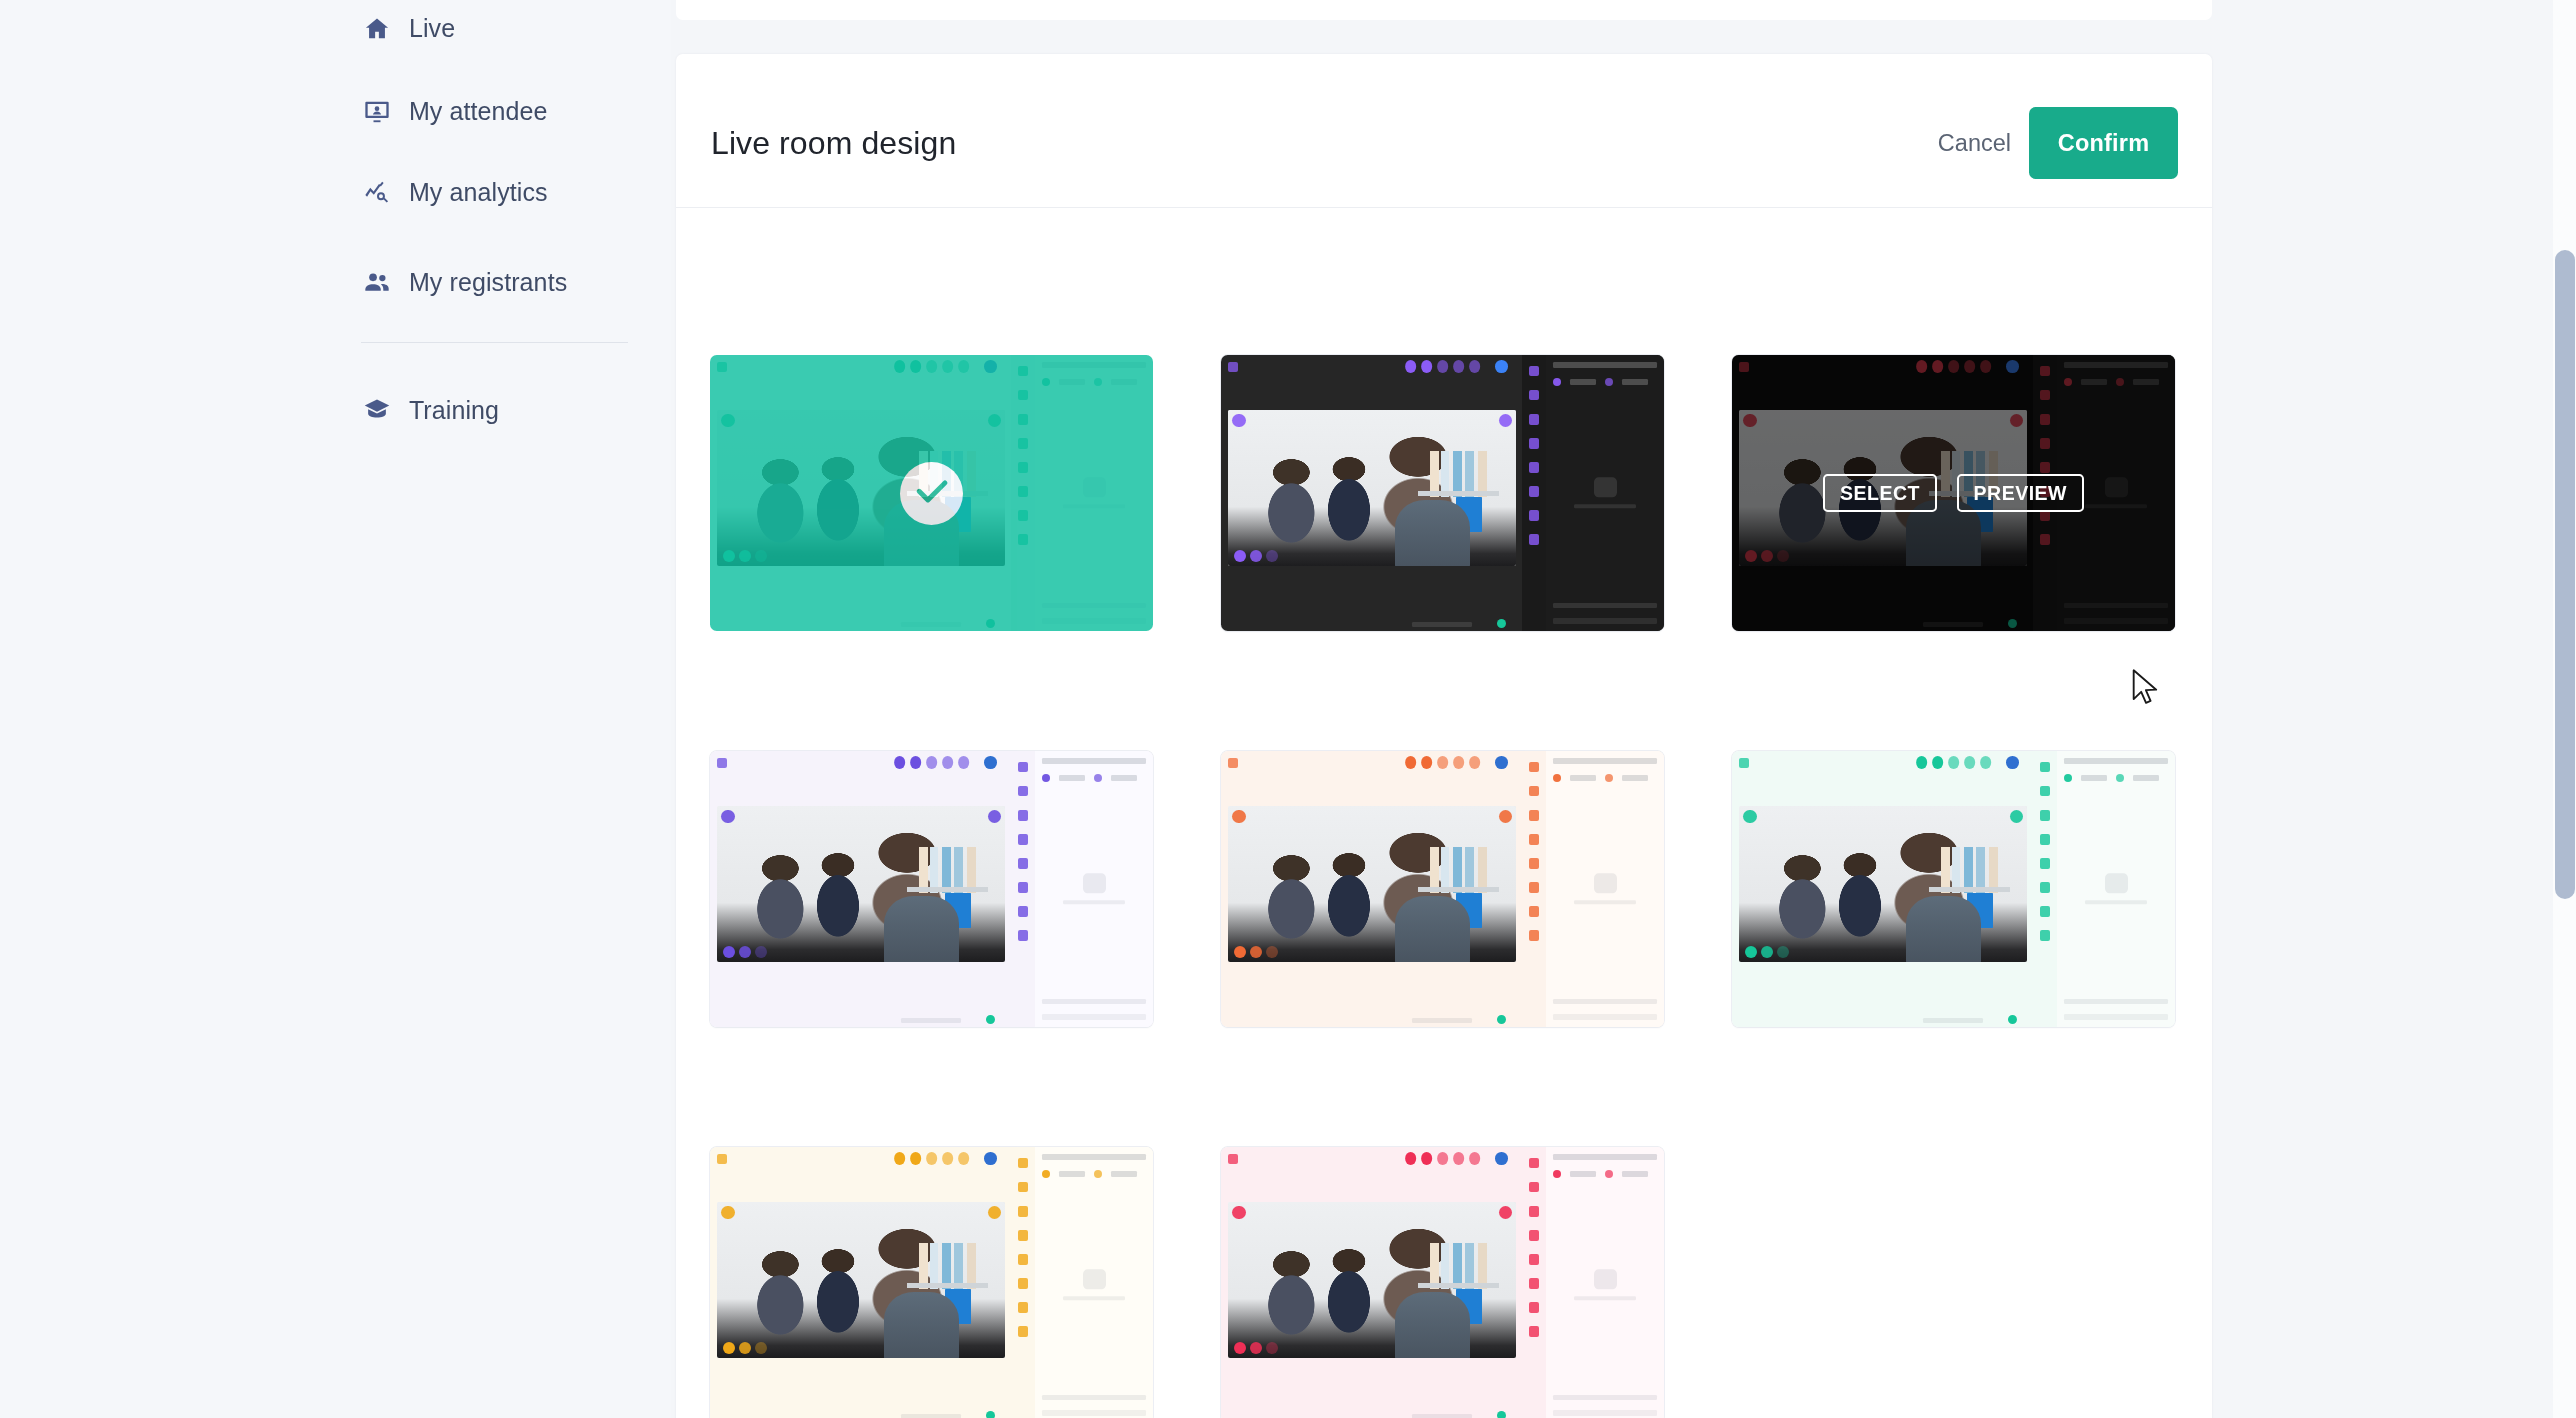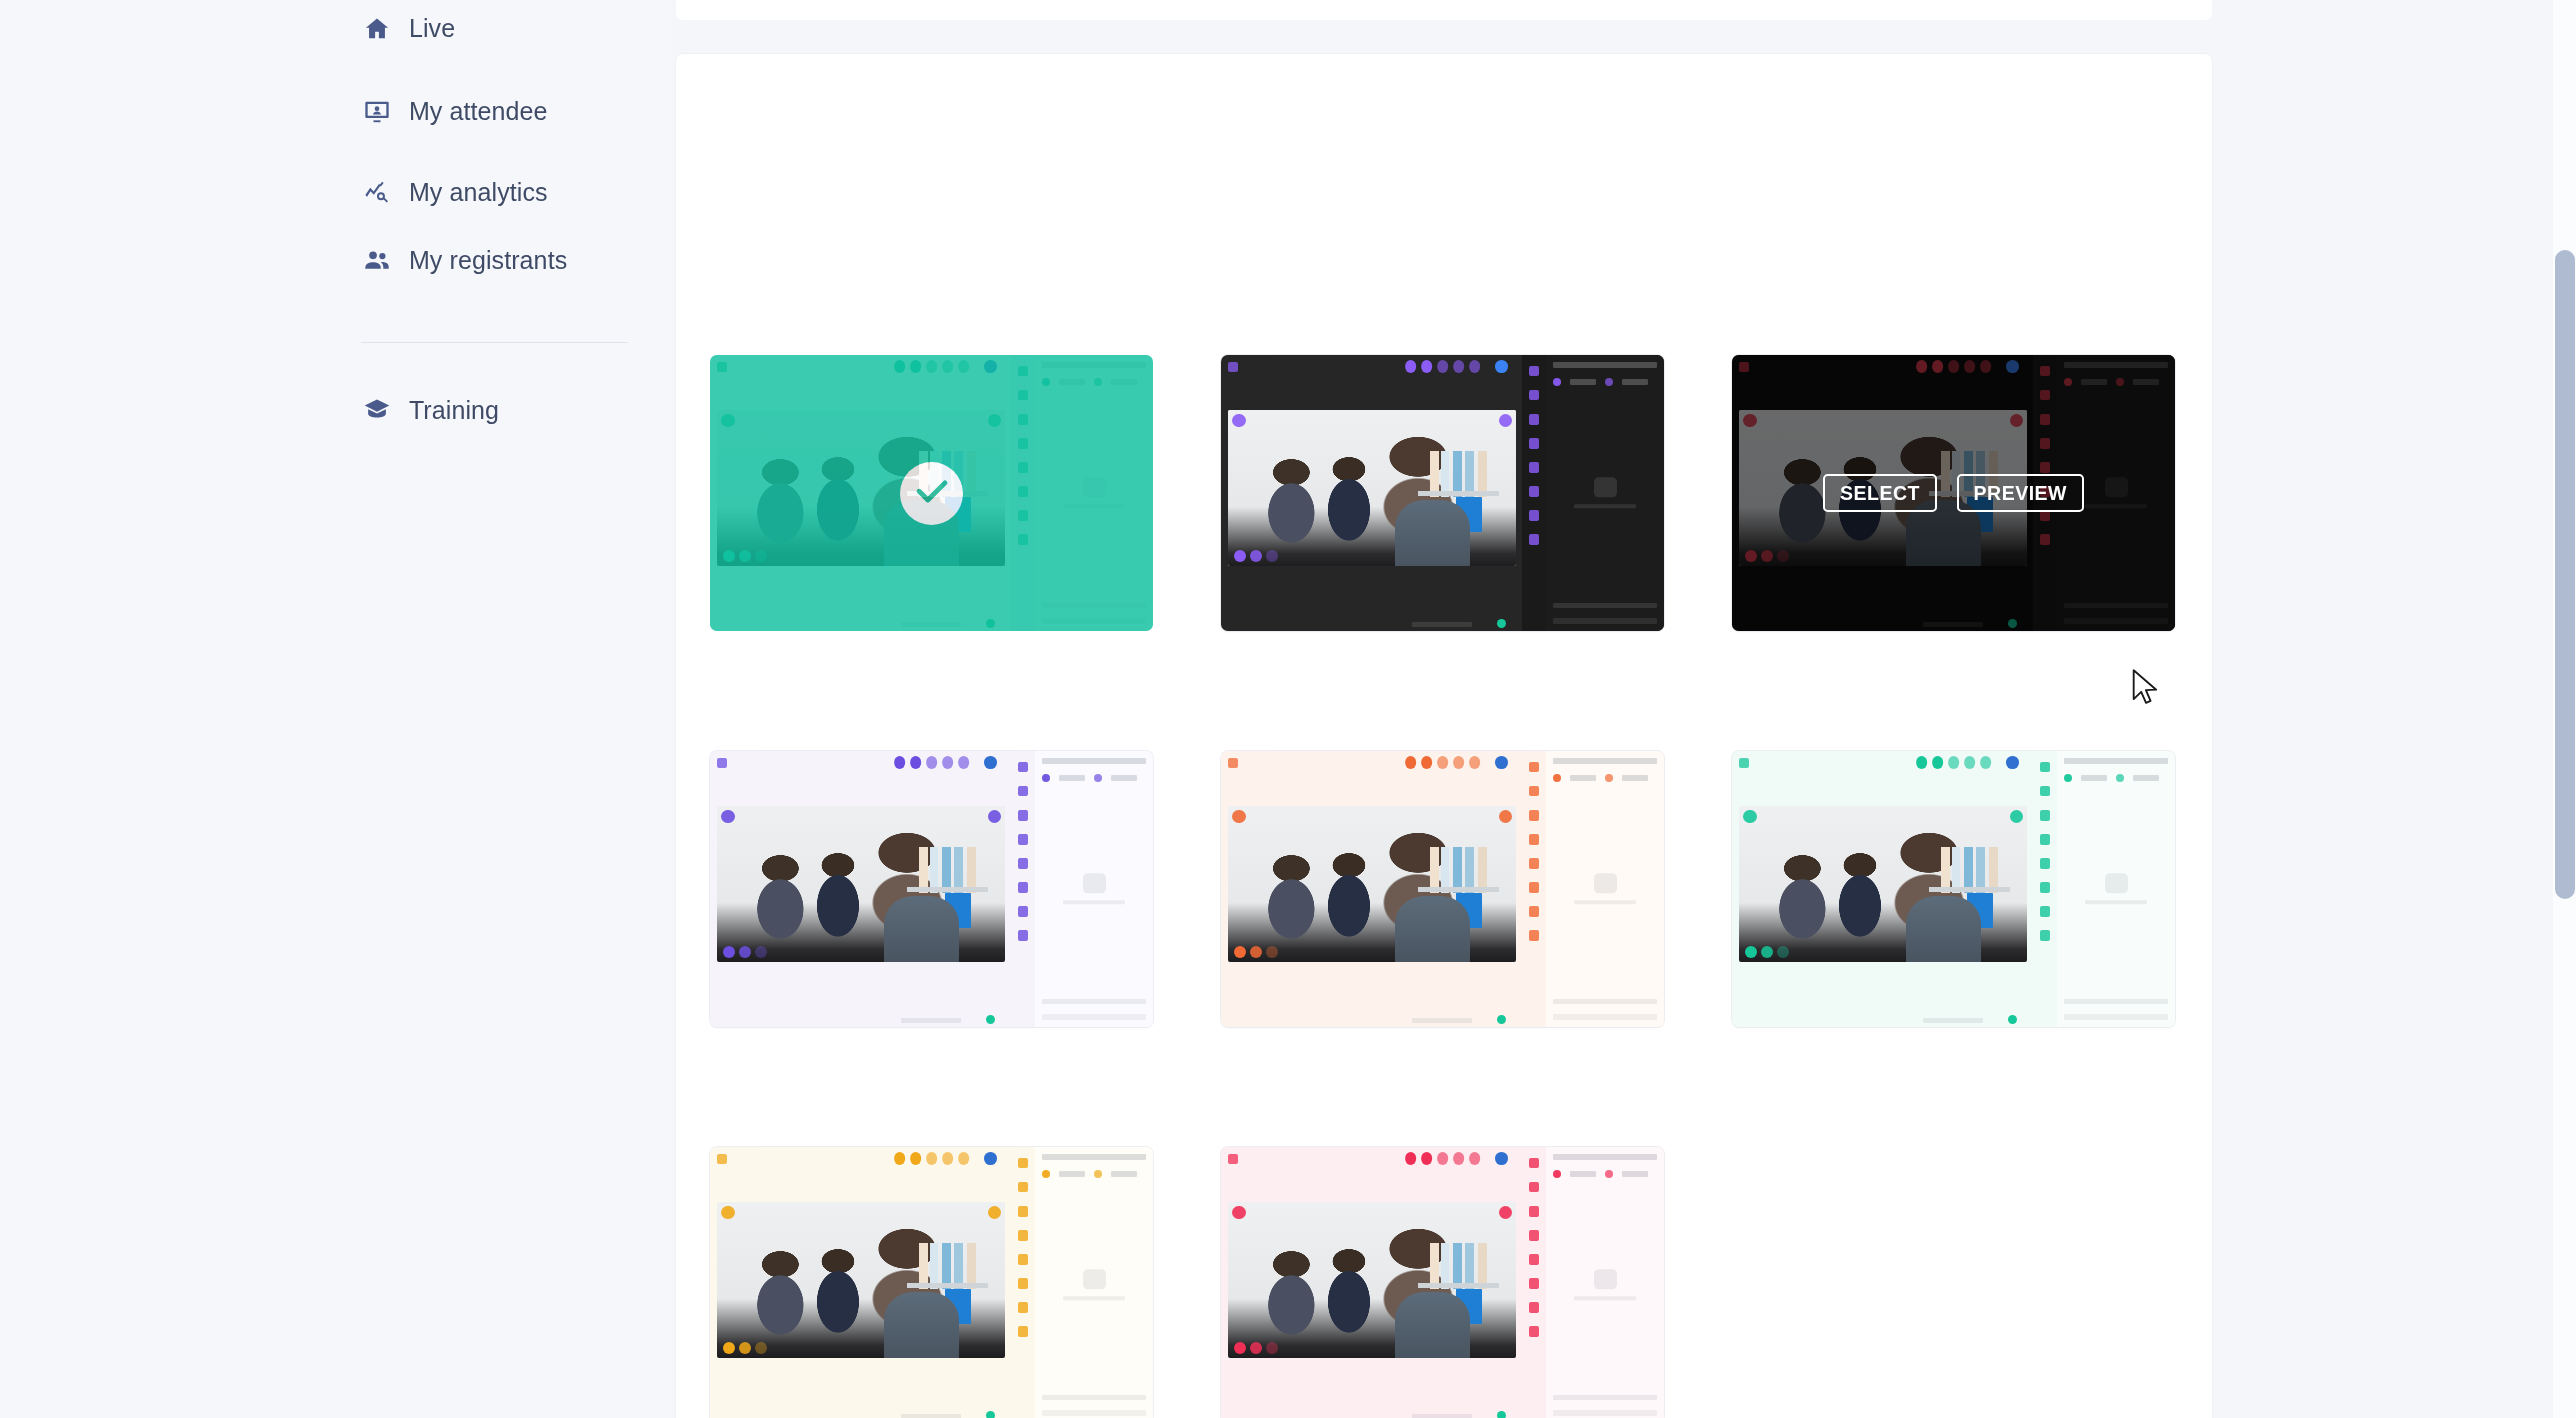--- a/index.html
+++ b/index.html
@@ -201,21 +201,21 @@
         <svg viewBox="0 0 24 24">
           <path d="M2 14.6 6.2 8.4l2.9 3.1 4.6-6.4 1.5 1.1-5.9 8.2-2.9-3.1L3.5 16z"></path>
           <path d="M16.4 3.2l1.3 1-2.4 3-1.3-1z"></path>
           <path d="M15.4 12.2a3.4 3.4 0 1 1 0 6.8 3.4 3.4 0 0 1 0-6.8zm0 1.7a1.7 1.7 0 1 0 0 3.4 1.7 1.7 0 0 0 0-3.4z"></path>
           <path d="M17.3 18.1l1.2-1.2 3 3-1.2 1.2z"></path>
         </svg>
       </span>
       <span class="nav-lbl">My analytics</span>
     </div>
 
-    <div class="nav-item" style="top:238px">
+    <div class="nav-item" style="top:260px">
       <span class="nav-ico">
         <svg viewBox="0 0 24 24">
           <circle cx="8.6" cy="8" r="3.3"></circle>
           <circle cx="16.6" cy="8.6" r="2.7"></circle>
           <path d="M2 18.4c0-2.9 3-4.5 6.6-4.5s6.6 1.6 6.6 4.5v1H2v-1z"></path>
           <path d="M16.3 13.8c3 0 5.7 1.3 5.7 3.8v1.8h-4.6v-1.2c0-1.8-.8-3.2-2.1-4.2a9 9 0 0 1 1-.2z"></path>
         </svg>
       </span>
       <span class="nav-lbl">My registrants</span>
     </div>
@@ -230,20 +230,25 @@
         </svg>
       </span>
       <span class="nav-lbl">Training</span>
     </div>
   </nav>
 
   <div id="content-top-strip"></div>
 
   <section id="panel">
 
+    <div id="panel-header">
+      <h1 id="page-title">Live room design</h1>
+      <button id="cancel-btn">Cancel</button>
+      <button id="confirm-btn">Confirm</button>
+    </div>
 
 
     <div id="theme-grid">
         <div class="theme-card" style="left: 0px; top: 0px;">
           <div class="mock" style="background: rgb(255, 255, 255);">
             <div class="topbar">
               <div class="dots">
                 <i style="background: rgb(22, 199, 154);"></i>
                 <i style="background: rgb(22, 199, 154);"></i>
                 <i style="background: rgba(22, 199, 154, 0.62);"></i>

